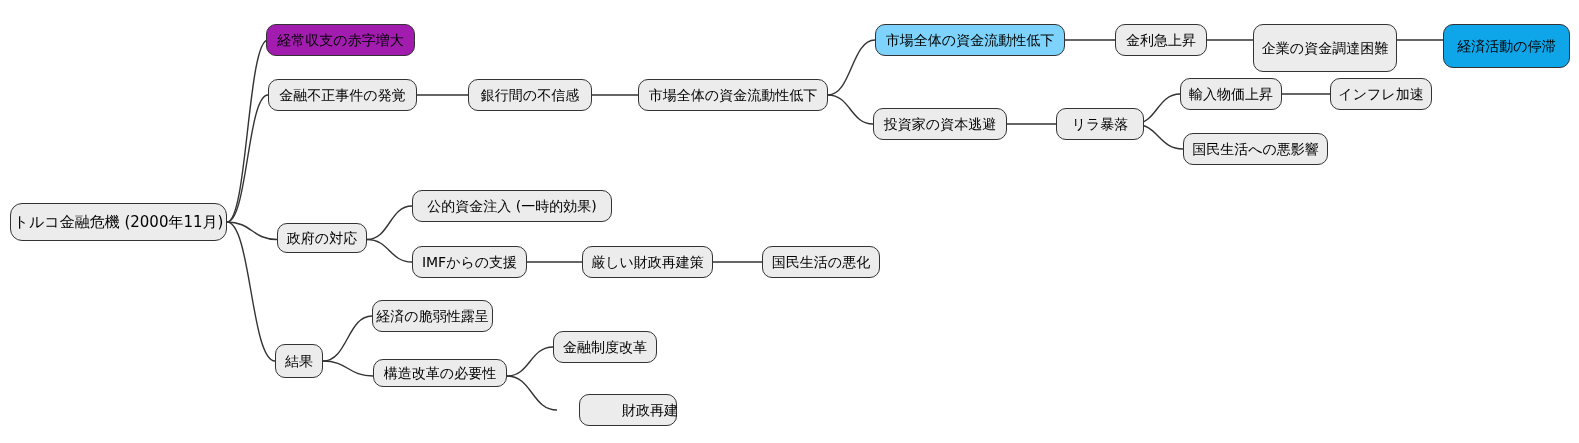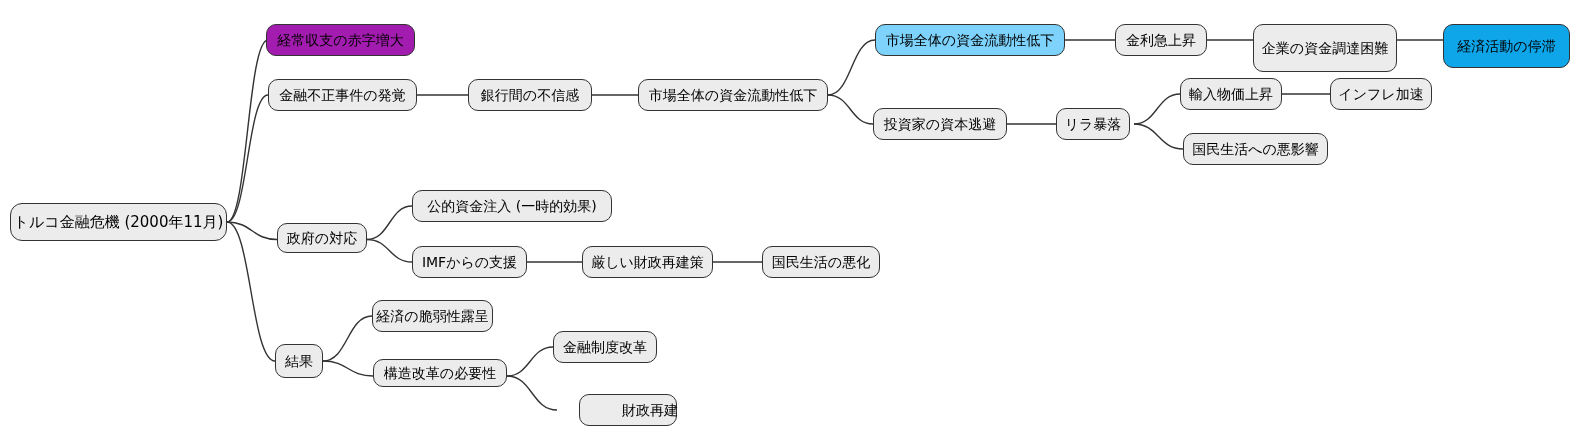--- a/index.html
+++ b/index.html
@@ -74,21 +74,21 @@
       <div class="node root" style="left: 10px; top: 203px; width: 217px; height: 38px; background: rgb(236, 236, 236); border: 1.4px solid rgb(51, 51, 51); color: rgb(0, 0, 0);">トルコ金融危機 (2000年11月)</div>
       <div class="node" style="left: 266px; top: 24px; width: 149px; height: 32px; background: #a21caf; border: 1.4px solid rgb(51, 51, 51); color: rgb(0, 0, 0);">経常収支の赤字増大</div>
       <div class="node" style="left: 268px; top: 79px; width: 149px; height: 32px; background: rgb(236, 236, 236); border: 1.4px solid rgb(51, 51, 51); color: rgb(0, 0, 0);">金融不正事件の発覚</div>
       <div class="node" style="left: 468px; top: 79px; width: 124px; height: 32px; background: rgb(236, 236, 236); border: 1.4px solid rgb(51, 51, 51); color: rgb(0, 0, 0);">銀行間の不信感</div>
       <div class="node" style="left: 638px; top: 79px; width: 190px; height: 32px; background: rgb(236, 236, 236); border: 1.4px solid rgb(51, 51, 51); color: rgb(0, 0, 0);">市場全体の資金流動性低下</div>
       <div class="node" style="left: 875px; top: 24px; width: 190px; height: 32px; background: #7dd3fc; border: 1.4px solid rgb(51, 51, 51); color: rgb(0, 0, 0);">市場全体の資金流動性低下</div>
       <div class="node" style="left: 1115px; top: 24px; width: 92px; height: 32px; background: rgb(236, 236, 236); border: 1.4px solid rgb(51, 51, 51); color: rgb(0, 0, 0);">金利急上昇</div>
       <div class="node" style="left: 1253px; top: 24px; width: 144px; height: 48px; background: rgb(236, 236, 236); border: 1.4px solid rgb(51, 51, 51); color: rgb(0, 0, 0);">企業の資金調達困難</div>
       <div class="node" style="left: 1443px; top: 24px; width: 127px; height: 44px; background: #0ea5e9; border: 1.4px solid rgb(51, 51, 51); color: rgb(0, 0, 0);">経済活動の停滞</div>
       <div class="node" style="left: 873px; top: 108px; width: 134px; height: 32px; background: rgb(236, 236, 236); border: 1.4px solid rgb(51, 51, 51); color: rgb(0, 0, 0);">投資家の資本逃避</div>
-      <div class="node" style="left: 1056px; top: 108px; width: 74px; height: 32px; background: rgb(236, 236, 236); border: 1.4px solid rgb(51, 51, 51); color: rgb(0, 0, 0);">リラ暴落</div>
+      <div class="node" style="left: 1056px; top: 108px; width: 88px; height: 32px; background: rgb(236, 236, 236); border: 1.4px solid rgb(51, 51, 51); color: rgb(0, 0, 0);">リラ暴落</div>
       <div class="node" style="left: 1180px; top: 78px; width: 102px; height: 32px; background: rgb(236, 236, 236); border: 1.4px solid rgb(51, 51, 51); color: rgb(0, 0, 0);">輸入物価上昇</div>
       <div class="node" style="left: 1330px; top: 78px; width: 102px; height: 32px; background: rgb(236, 236, 236); border: 1.4px solid rgb(51, 51, 51); color: rgb(0, 0, 0);">インフレ加速</div>
       <div class="node" style="left: 1183px; top: 133px; width: 145px; height: 32px; background: rgb(236, 236, 236); border: 1.4px solid rgb(51, 51, 51); color: rgb(0, 0, 0);">国民生活への悪影響</div>
       <div class="node" style="left: 277px; top: 223px; width: 90px; height: 30px; background: rgb(236, 236, 236); border: 1.4px solid rgb(51, 51, 51); color: rgb(0, 0, 0);">政府の対応</div>
       <div class="node" style="left: 412px; top: 190px; width: 200px; height: 32px; background: rgb(236, 236, 236); border: 1.4px solid rgb(51, 51, 51); color: rgb(0, 0, 0);">公的資金注入 (一時的効果)</div>
       <div class="node" style="left: 412px; top: 246px; width: 115px; height: 32px; background: rgb(236, 236, 236); border: 1.4px solid rgb(51, 51, 51); color: rgb(0, 0, 0);">IMFからの支援</div>
       <div class="node" style="left: 582px; top: 246px; width: 131px; height: 32px; background: rgb(236, 236, 236); border: 1.4px solid rgb(51, 51, 51); color: rgb(0, 0, 0);">厳しい財政再建策</div>
       <div class="node" style="left: 762px; top: 246px; width: 118px; height: 32px; background: rgb(236, 236, 236); border: 1.4px solid rgb(51, 51, 51); color: rgb(0, 0, 0);">国民生活の悪化</div>
       <div class="node" style="left: 275px; top: 344px; width: 48px; height: 34px; background: rgb(236, 236, 236); border: 1.4px solid rgb(51, 51, 51); color: rgb(0, 0, 0);">結果</div>
       <div class="node" style="left: 372px; top: 300px; width: 121px; height: 32px; background: rgb(236, 236, 236); border: 1.4px solid rgb(51, 51, 51); color: rgb(0, 0, 0);">経済の脆弱性露呈</div>

